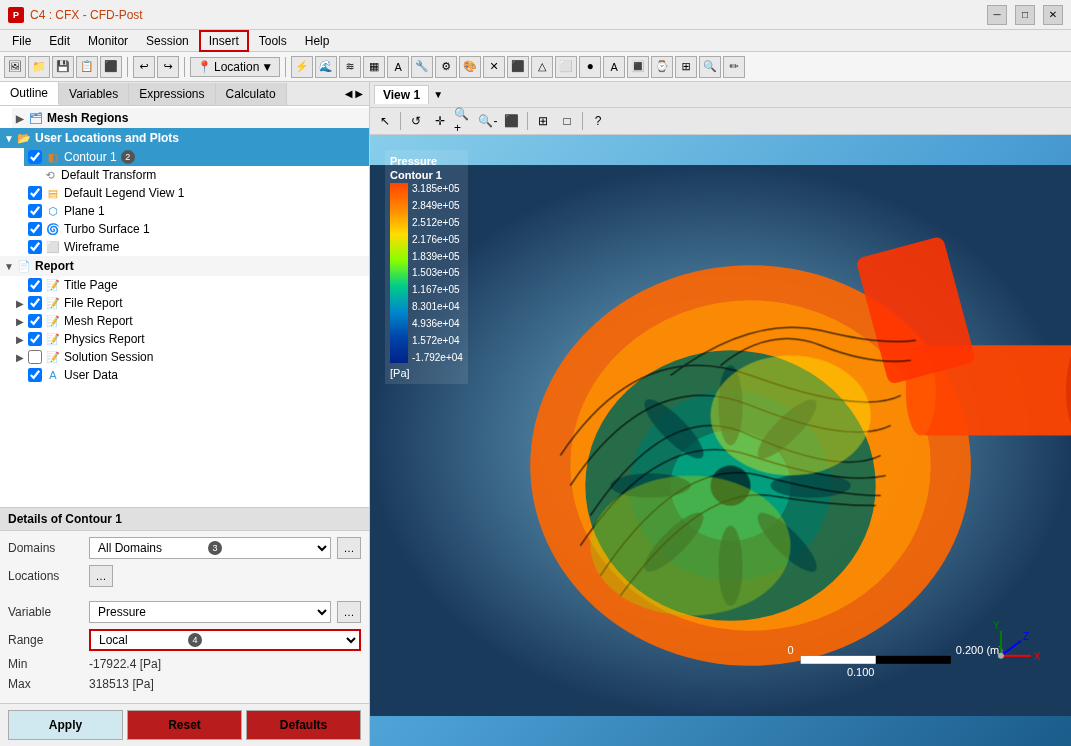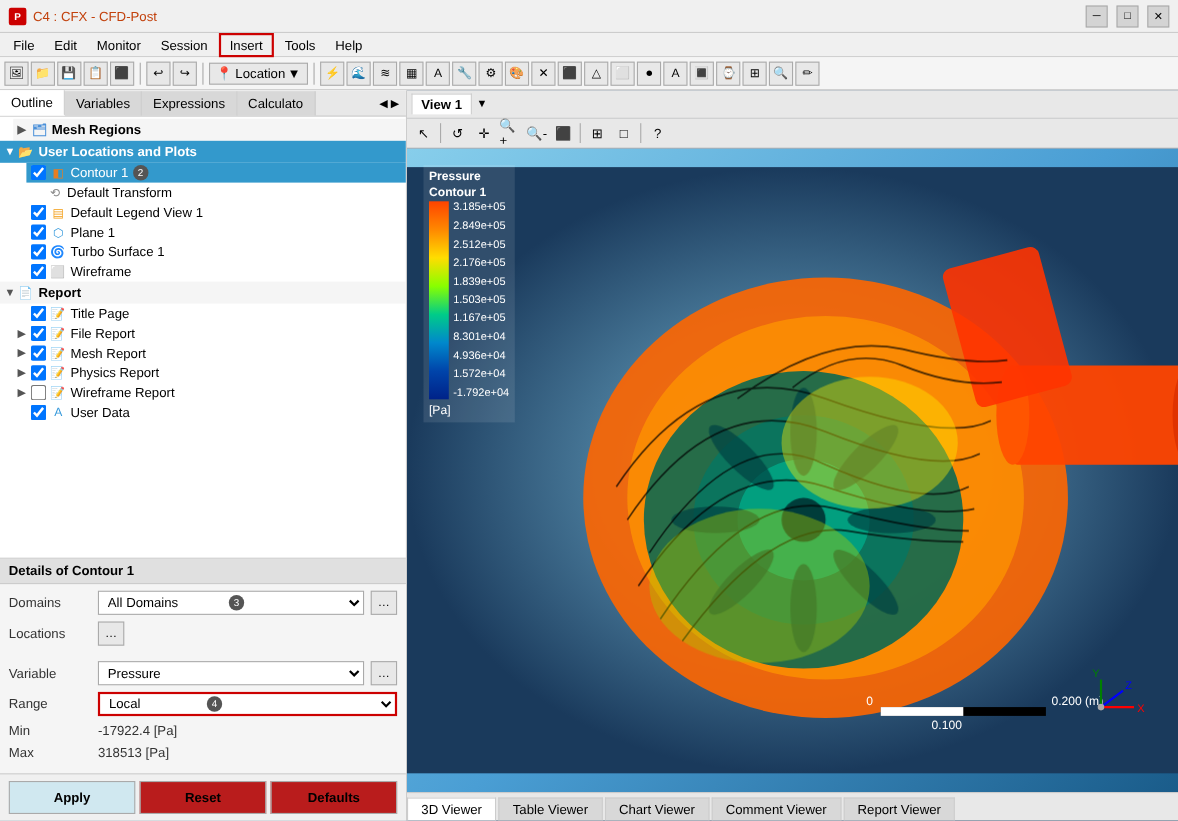--- a/index.html
+++ b/index.html
@@ -497,21 +497,21 @@
         <span class="tree-expand">▶</span>
         <input type="checkbox" class="tree-checkbox" checked="" style="">
         <span class="tree-icon" style="color:#27ae60;">📝</span>
         <span class="item-label">Physics Report</span>
       </div>
 
       <div class="tree-item indent-1">
         <span class="tree-expand">▶</span>
         <input type="checkbox" class="tree-checkbox" style="">
         <span class="tree-icon" style="color:#27ae60;">📝</span>
-        <span class="item-label">Wireframe Report</span>
+        <span class="item-label">Solution Session</span>
       </div>
 
       <div class="tree-item indent-2">
         <input type="checkbox" class="tree-checkbox" checked="" style="">
         <span class="tree-icon" style="color:#3498db;">A</span>
         <span class="item-label">User Data</span>
       </div>
 
     </div>
 
@@ -695,23 +695,16 @@
             <span class="legend-label">4.936e+04</span>
             <span class="legend-label">1.572e+04</span>
             <span class="legend-label">-1.792e+04</span>
           </div>
         </div>
         <div style="margin-top:4px; color:white; font-size:11px;">[Pa]</div>
       </div>
 
     </div>
 
-    <div class="bottom-tabs">
-      <div class="bottom-tab active">3D Viewer</div>
-      <div class="bottom-tab">Table Viewer</div>
-      <div class="bottom-tab">Chart Viewer</div>
-      <div class="bottom-tab">Comment Viewer</div>
-      <div class="bottom-tab">Report Viewer</div>
-    </div>
 
   </div>
 
 </div>
 
 </body></html>

